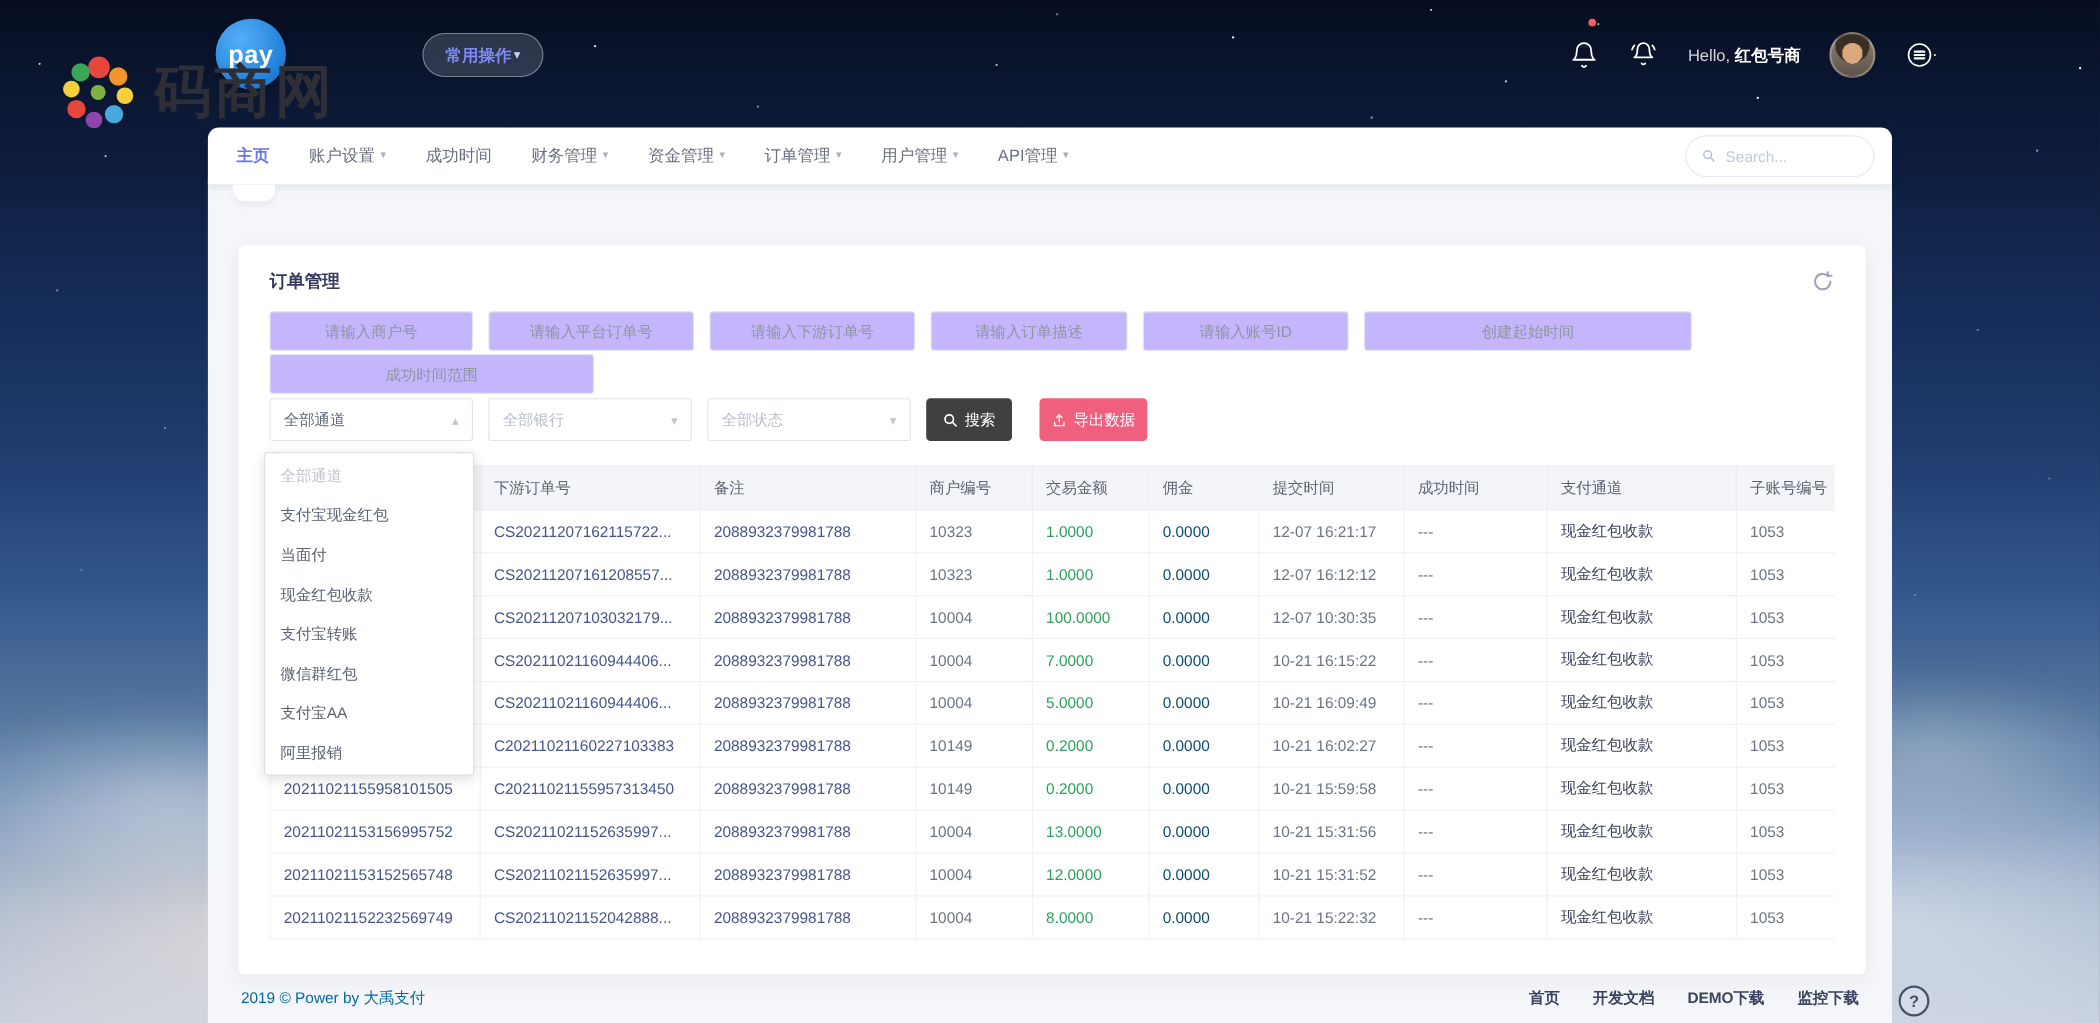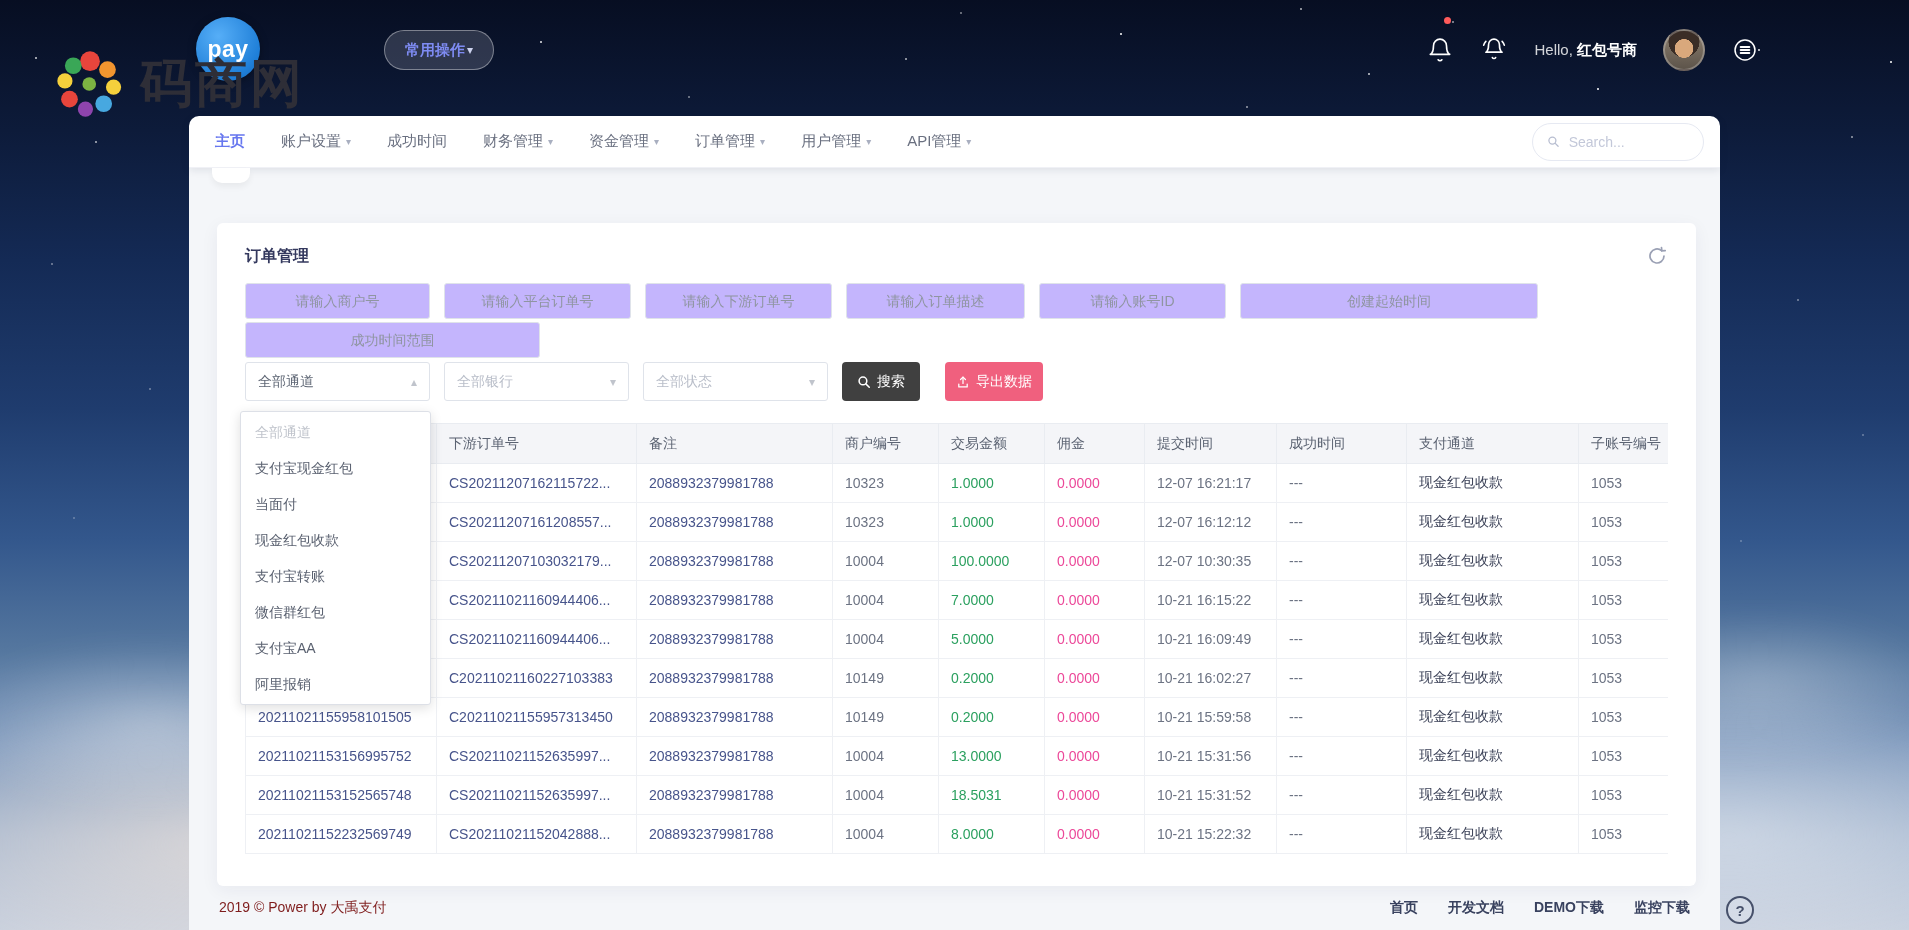--- a/index.html
+++ b/index.html
@@ -113,27 +113,27 @@
   
   .table-wrap { position:absolute; left:28px; top:200px; width:1423px; height:463px; overflow:hidden; }
   table { border-collapse:collapse; table-layout:fixed; width:1493px; }
   th { height:40px; background:#f4f5f8; color:#5b6372; font-weight:normal; font-size:14px; text-align:left;
     padding:0 12px; border:1px solid #e9ecf1; white-space:nowrap; overflow:hidden; }
   td { height:39px; padding:0 12px; font-size:14px; border:1px solid #eef0f4; background:#fff;
     white-space:nowrap; overflow:hidden; }
   .c-navy { color:#47548b; }
   .c-gray { color:#6c7383; }
   .c-green { color:#2ba05f; }
-  .c-red { color:#ec4899; }
+  .c-red { color:#0c4a6e; }
   .c-dark { color:#3c4258; }
 
   
   .content-footer { position:absolute; left:0; bottom:0; width:100%; height:44px; padding:0 30px;
     display:flex; align-items:center; justify-content:space-between; }
-  .copyright { color:#7f1d1d; font-size:14px; }
+  .copyright { color:#0369a1; font-size:14px; }
   .footer-links { display:flex; gap:30px; align-items:center; }
   .f-link { color:#39425f; font-size:14px; font-weight:bold; text-decoration:none; cursor:pointer; }
   .help-btn { position:absolute; left:1726px; top:896px; width:28px; height:28px; border-radius:50%; z-index:6;
     border:2px solid #46506a; color:#46506a; background:rgba(255,255,255,.18); cursor:pointer;
     display:flex; align-items:center; justify-content:center; font-size:15px; font-weight:bold; }
 </style>
 </head>
 <body>
 
 <div class="sky">
@@ -432,21 +432,21 @@
               <td class="c-gray">10-21 15:31:56</td>
               <td class="c-gray">---</td>
               <td class="c-dark">现金红包收款</td>
               <td class="c-gray">1053</td>
             </tr>
             <tr>
               <td class="c-navy">20211021153152565748</td>
               <td class="c-navy">CS20211021152635997...</td>
               <td class="c-navy">2088932379981788</td>
               <td class="c-gray">10004</td>
-              <td class="c-green">18.5031</td>
+              <td class="c-green">12.0000</td>
               <td class="c-red">0.0000</td>
               <td class="c-gray">10-21 15:31:52</td>
               <td class="c-gray">---</td>
               <td class="c-dark">现金红包收款</td>
               <td class="c-gray">1053</td>
             </tr>
             <tr>
               <td class="c-navy">20211021152232569749</td>
               <td class="c-navy">CS20211021152042888...</td>
               <td class="c-navy">2088932379981788</td>

